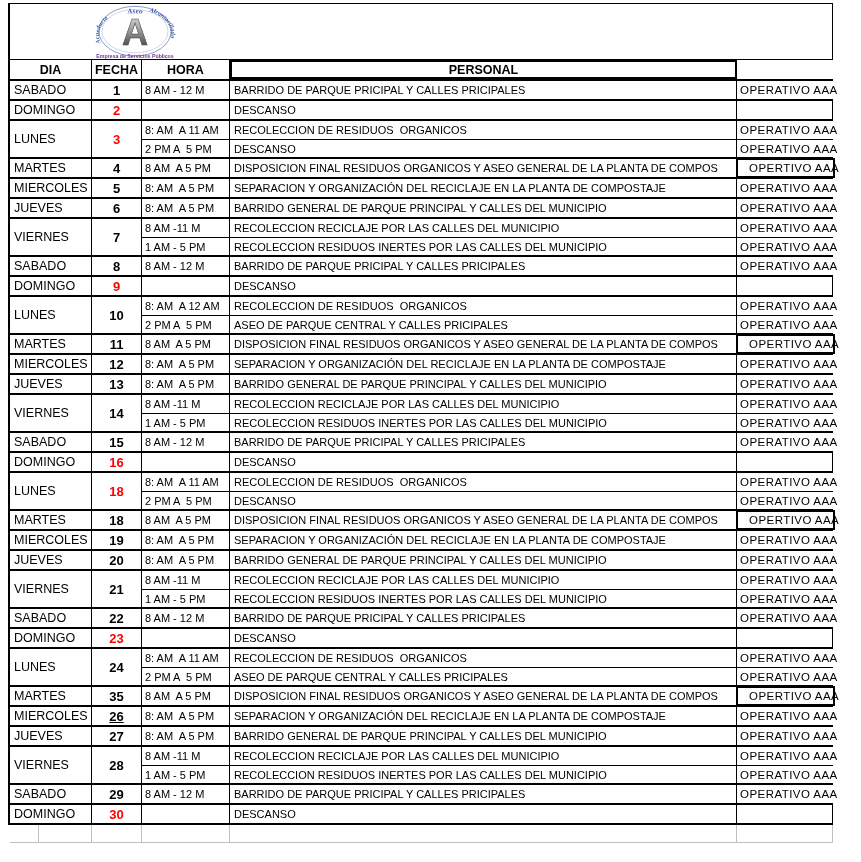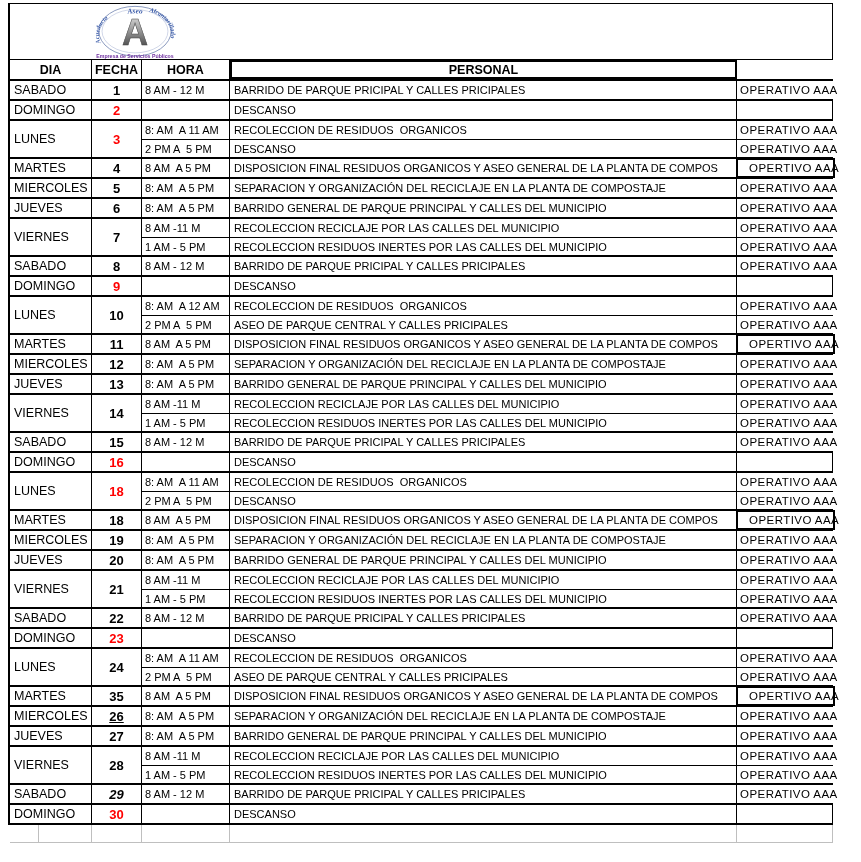--- a/index.html
+++ b/index.html
@@ -301,21 +301,21 @@
         <div class="cell fecha" style="grid-row: 1 / span 2;">28</div>
         <div class="cell hora" style="grid-row: 1;">8 AM -11 M</div>
         <div class="cell act" style="grid-row: 1;">RECOLECCION RECICLAJE POR LAS CALLES DEL MUNICIPIO</div>
         <div class="cell per" style="grid-row: 1;">OPERATIVO AAA</div>
         <div class="cell hora sub" style="grid-row: 2;">1 AM - 5 PM</div>
         <div class="cell act sub" style="grid-row: 2;">RECOLECCION RESIDUOS INERTES POR LAS CALLES DEL MUNICIPIO</div>
         <div class="cell per sub" style="grid-row: 2;">OPERATIVO AAA</div>
       </div>
       <div class="group">
         <div class="cell dia" style="grid-row: 1 / span 1;">SABADO</div>
-        <div class="cell fecha" style="grid-row: 1 / span 1; font-style: italic;">29</div>
+        <div class="cell fecha" style="grid-row: 1 / span 1;">29</div>
         <div class="cell hora" style="grid-row: 1;">8 AM - 12 M</div>
         <div class="cell act" style="grid-row: 1;">BARRIDO DE PARQUE PRICIPAL Y CALLES PRICIPALES</div>
         <div class="cell per" style="grid-row: 1;">OPERATIVO AAA</div>
       </div>
       <div class="group">
         <div class="cell dia" style="grid-row: 1 / span 1;">DOMINGO</div>
         <div class="cell fecha red" style="grid-row: 1 / span 1;">30</div>
         <div class="cell hora" style="grid-row: 1;"></div>
         <div class="cell act" style="grid-row: 1;">DESCANSO</div>
         <div class="cell per empty" style="grid-row: 1;"></div>

